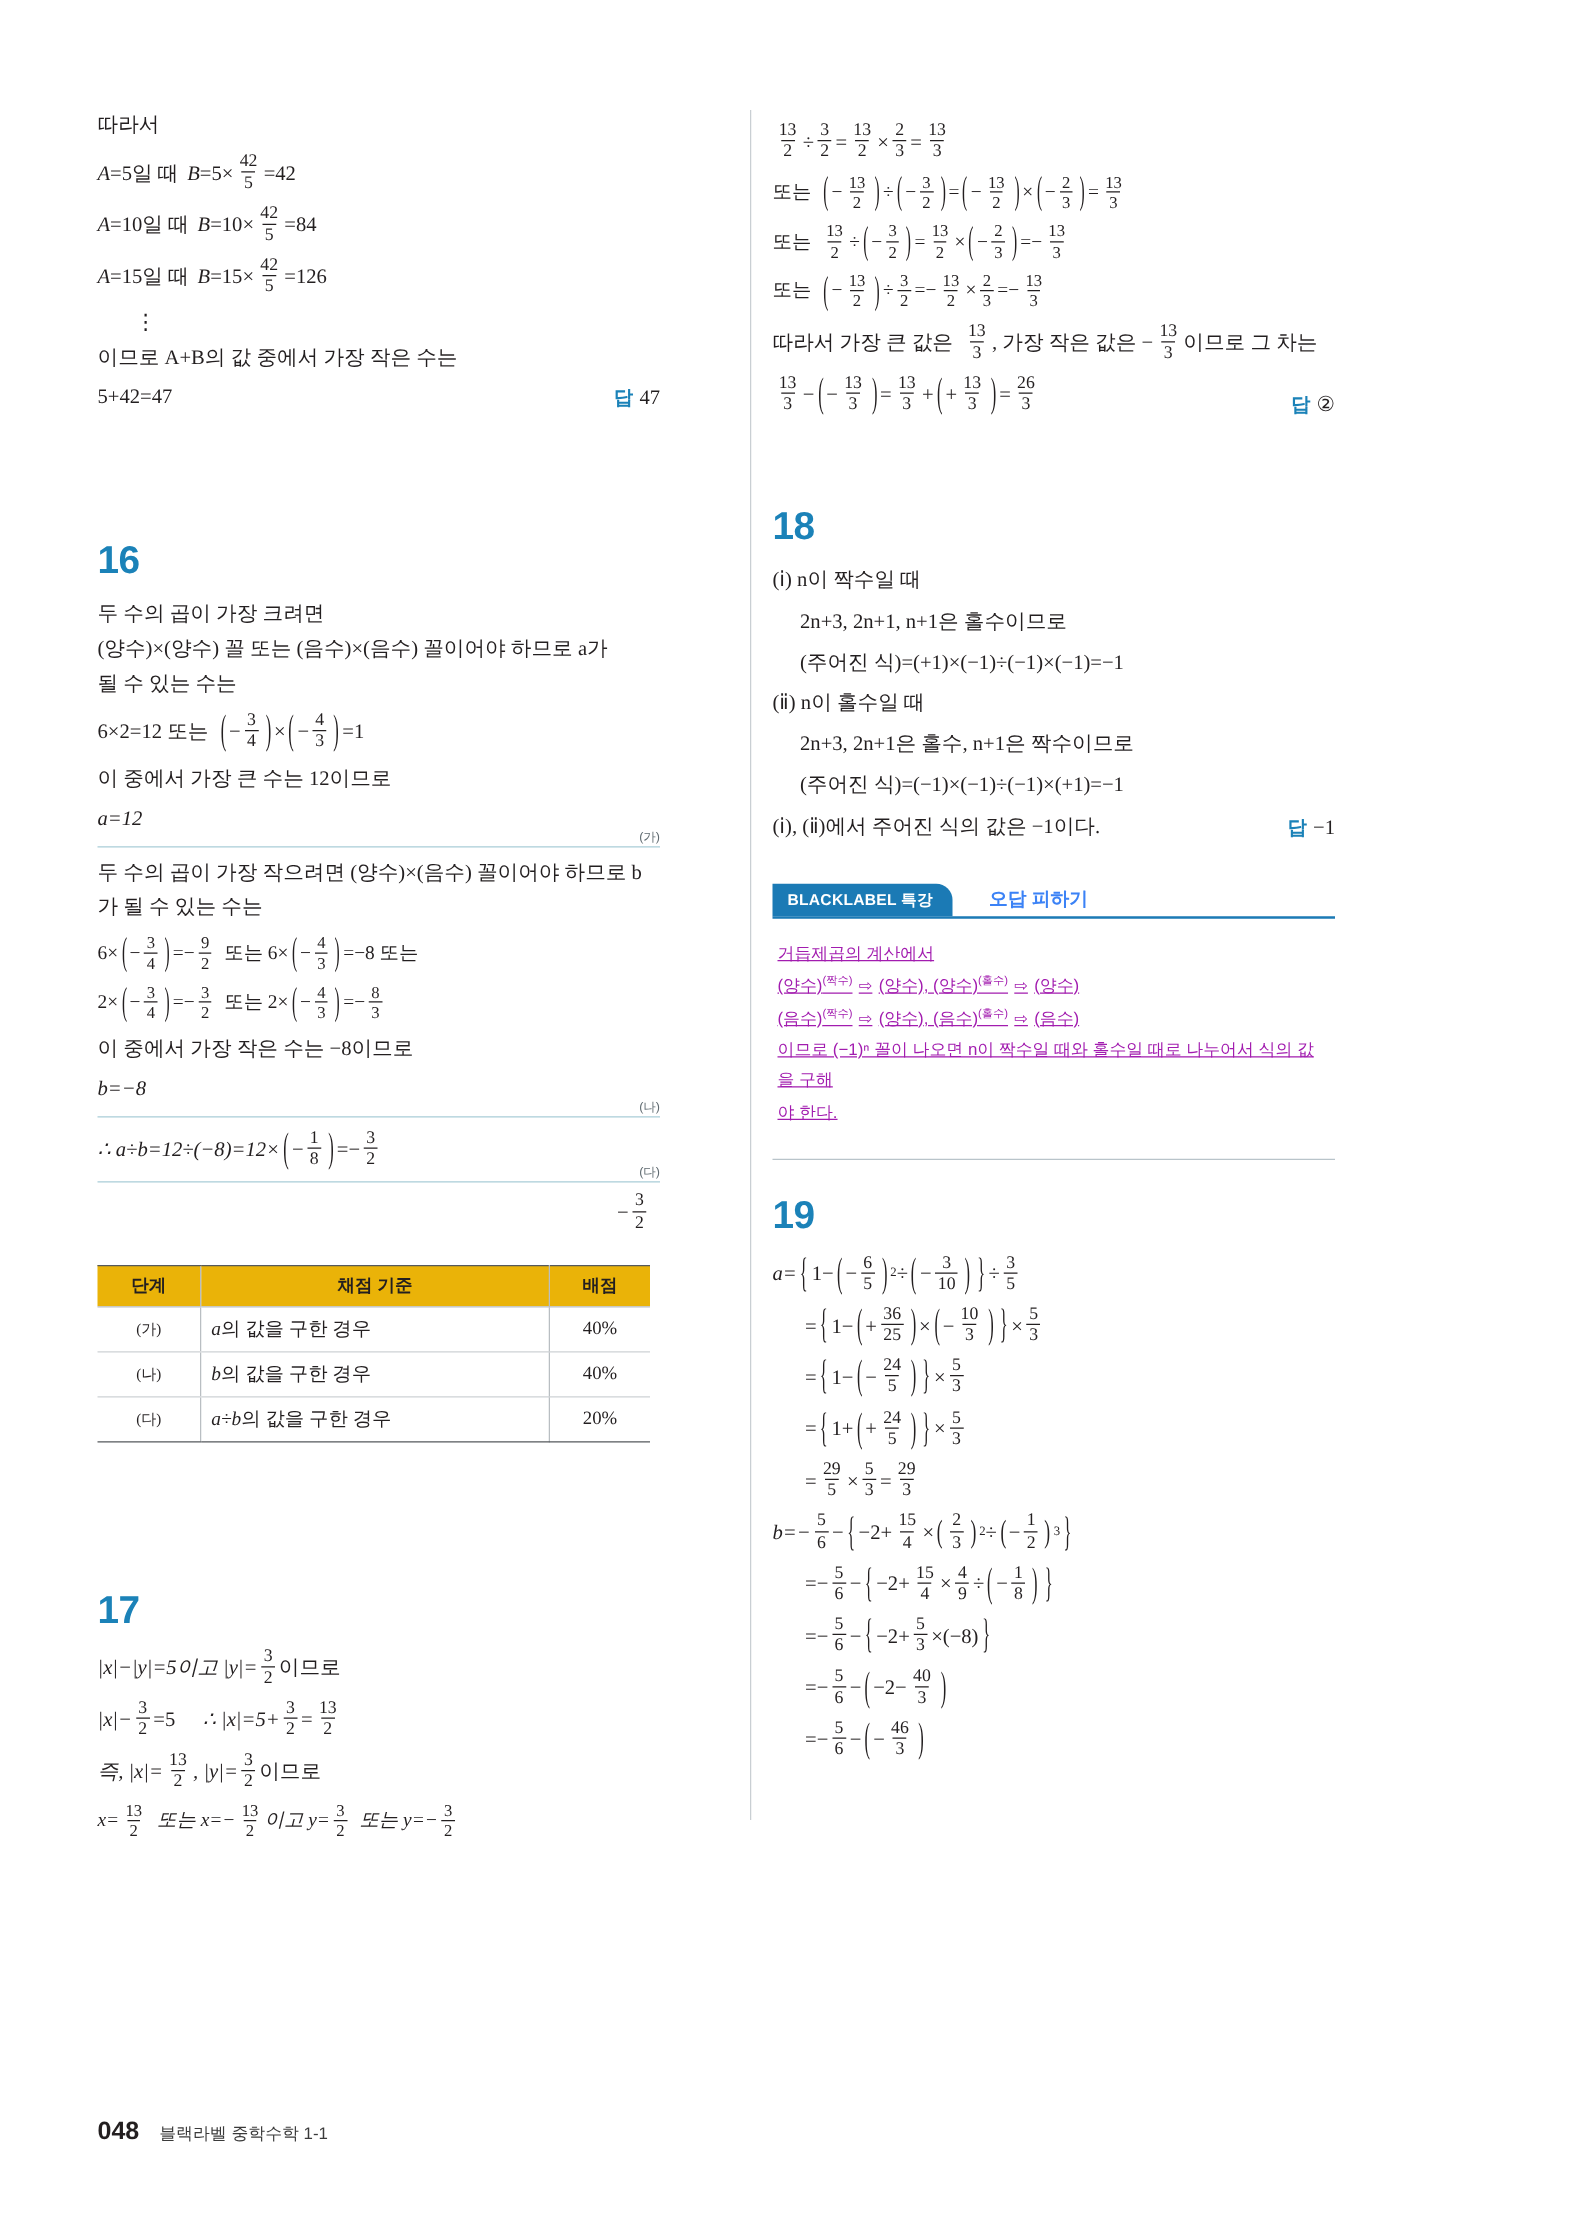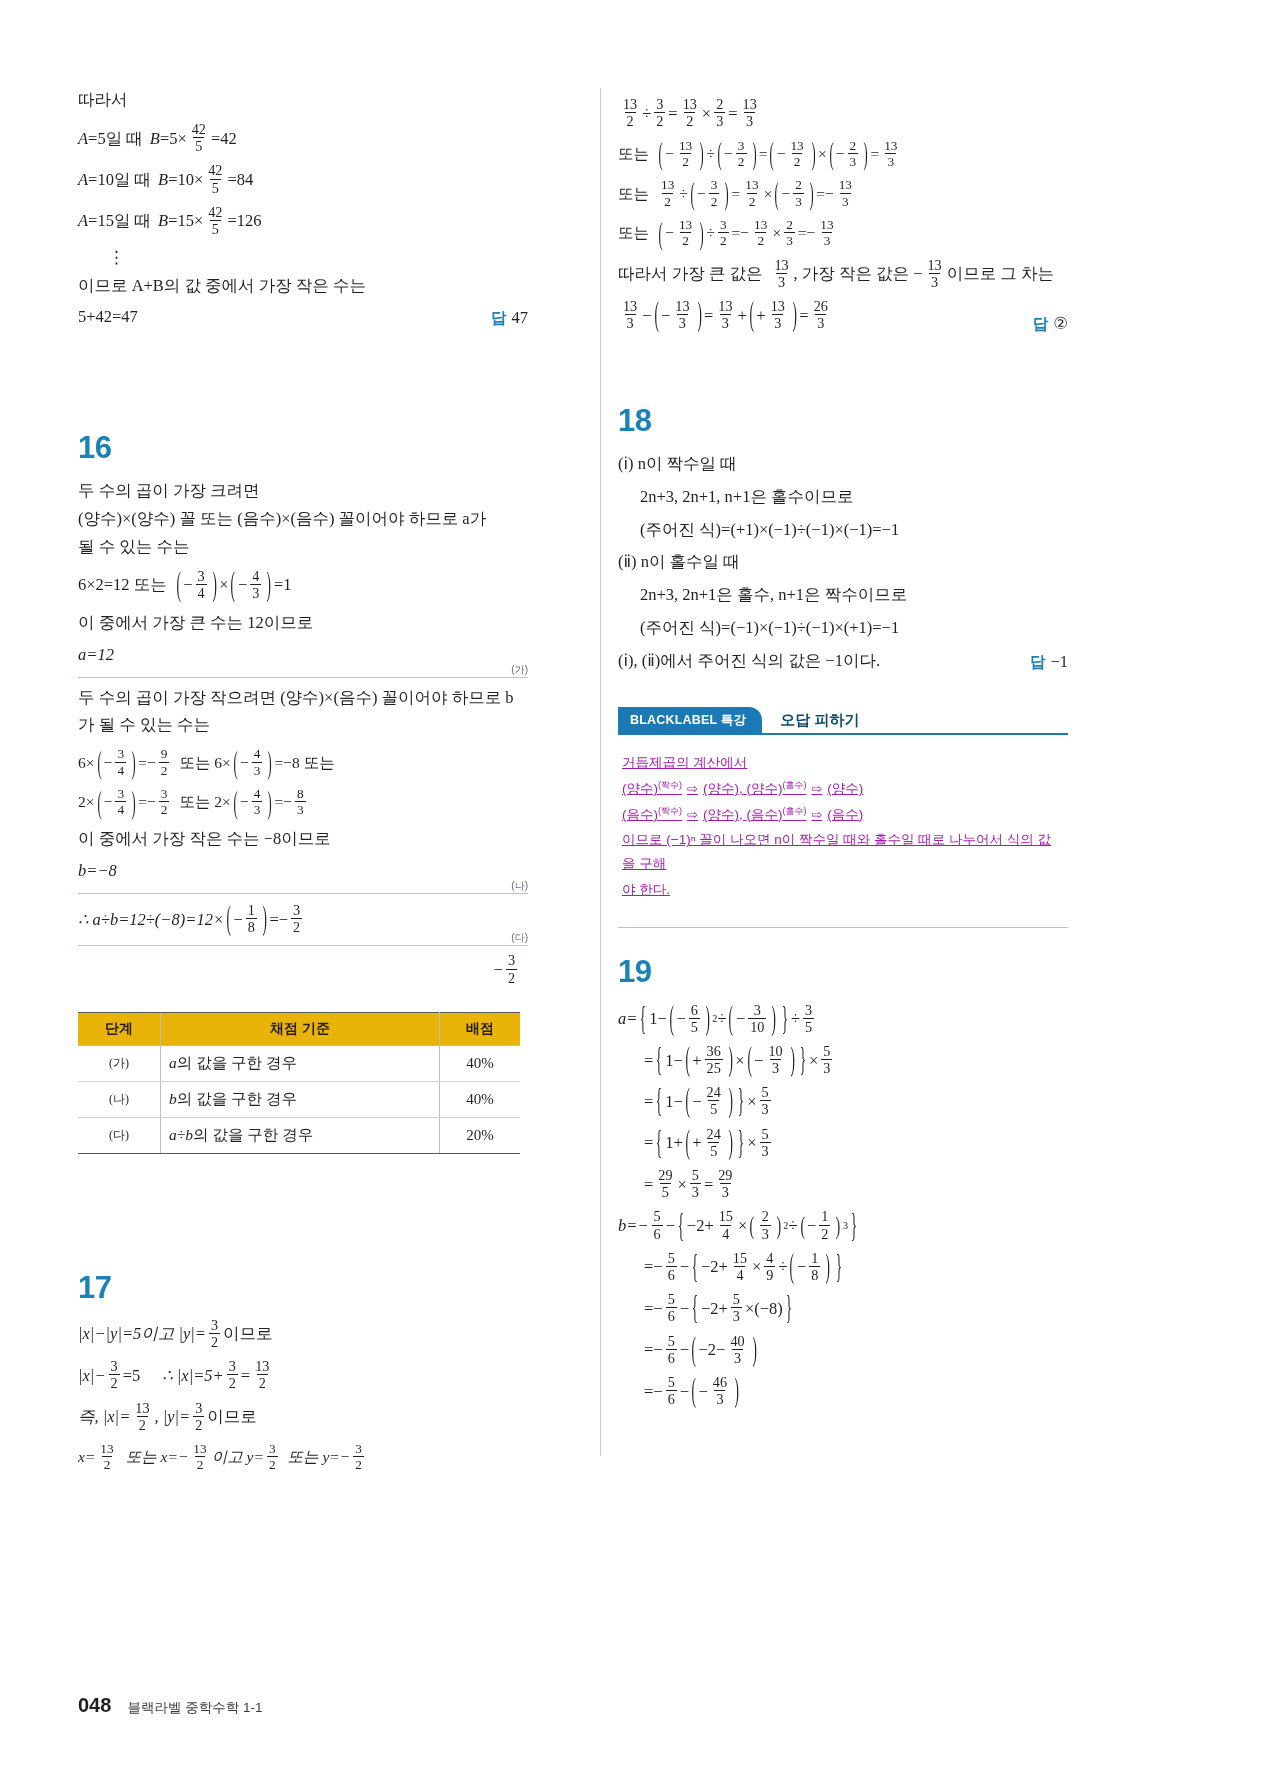--- a/index.html
+++ b/index.html
@@ -90,22 +90,22 @@
   .bl-tabwrap { position:relative; height:30px; display:flex; align-items:flex-end; }
   .bl-tab {
     background:#1b7ab5; color:#ffffff;
     font-family:"Liberation Sans", sans-serif; font-weight:bold; font-size:12.5px;
     letter-spacing:0.2px;
     height:26px; line-height:26px; padding:0 16px 0 12px;
     border-radius:0 13px 0 0;
     position:relative; z-index:2;
   }
   .bl-title {
-    color:#0c4a6e; font-family:"Liberation Sans", sans-serif; font-weight:bold; font-size:15px;
-    margin-left:18px; line-height:26px;
+    color:#3b82f6; font-family:"Liberation Sans", sans-serif; font-weight:bold; font-size:15px;
+    margin-left:29px; line-height:26px;
   }
   .bl-rule { border-top:2px solid #1b7ab5; margin-top:0px; }
   .bl-body {
     padding:16px 4px 14px 4px;
     font-family:"Liberation Sans", sans-serif;
     font-size:13.5px; color:#a21caf; line-height:1.75;text-decoration:underline;
   }
   .bl-body .l { margin:0 0 2px 0; }
   .bl-rule-bot { border-top:1px solid #b9c4ca; margin-top:10px; }
   .arrow { font-size:13px; margin:0 5px; }

